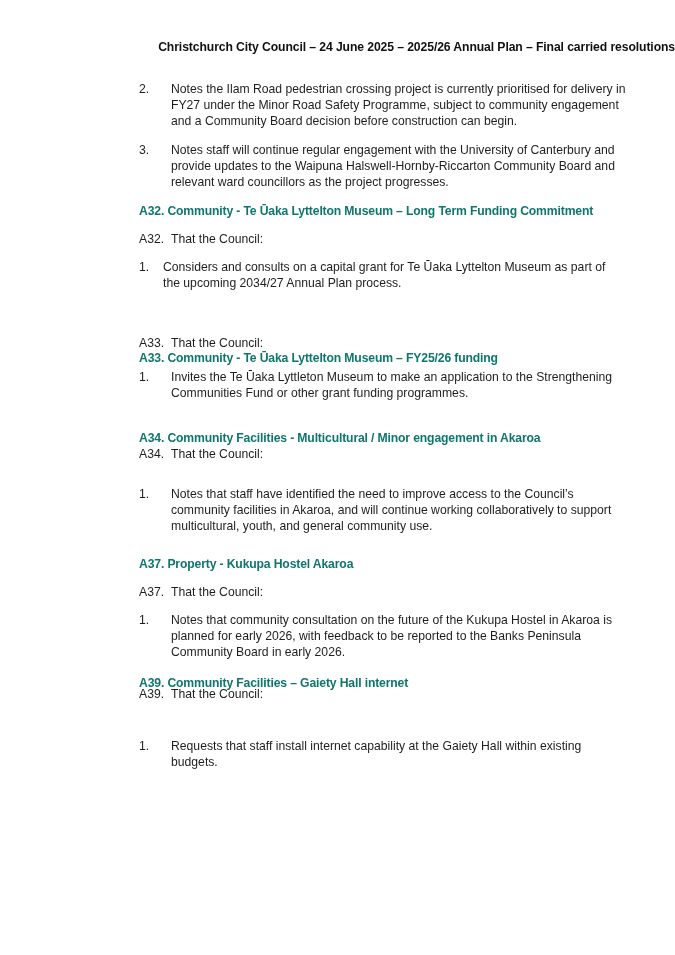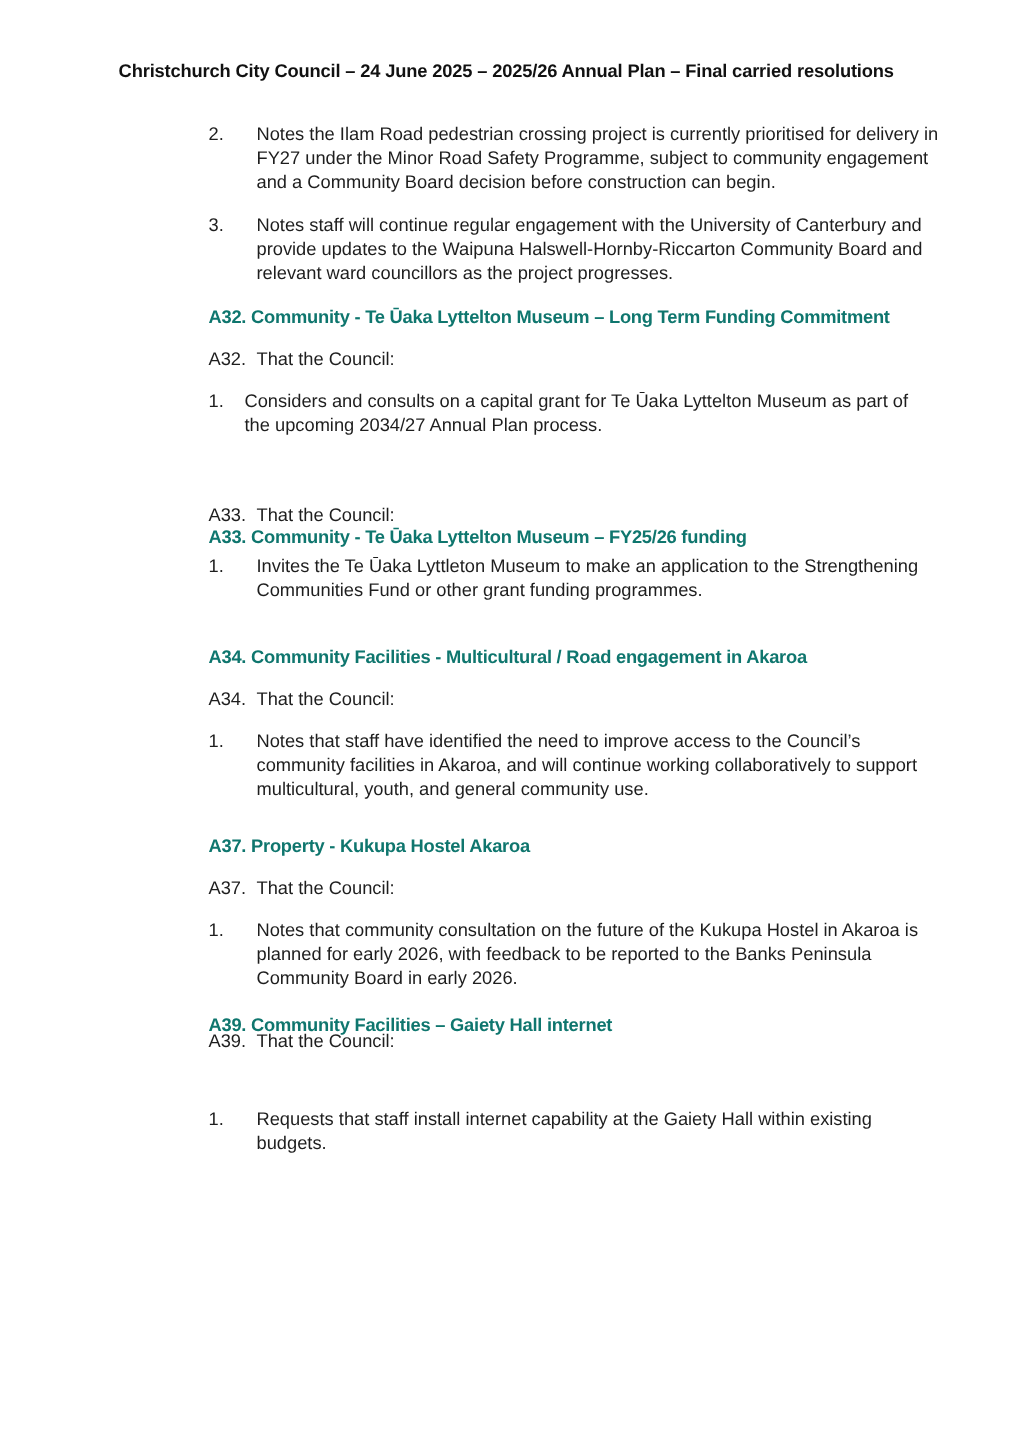--- a/index.html
+++ b/index.html
@@ -1,18 +1,18 @@
 <!DOCTYPE html>
 <html><head>
 <meta charset="utf-8">
 <style>
   html, body { margin: 0; padding: 0; background: #ffffff; }
   body { width: 675px; height: 955px; position: relative; overflow: hidden;
          font-family: "Liberation Sans", sans-serif; color: #1e1e1e; }
-  .header { position: absolute; left: 0; width: 675px; top: 40px; text-align: center;
+  .header { position: absolute; left: 0; width: 675px; top: 40px; text-align: right;
             font-weight: bold; font-size: 12.2px; color: #111; letter-spacing: -0.1px; }
   .block { position: absolute; left: 139px; width: 492px; font-size: 12.2px; line-height: 15.8px; }
   .item { display: flex; }
   .num { width: 32px; flex: none; }
   .txt { flex: 1; }
   .heading { font-weight: bold; color: #0f766e; font-size: 12.2px; letter-spacing: -0.15px; }
   .intro { display: flex; }
   .intro .num { width: 32px; }
 </style>
 </head>
@@ -56,22 +56,22 @@
     <span class="txt">That the Council:</span>
   </div>
 </div>
 <div class="block" style="top:370px;">
   <div class="item">
     <span class="num">1.</span>
     <span class="txt">Invites the Te Ūaka Lyttleton Museum to make an application to the Strengthening Communities Fund or other grant funding programmes.</span>
   </div>
 </div>
 
-<div class="block heading" style="top:431px;">A34. Community Facilities - Multicultural / Road engagement in Akaroa</div>
-<div class="block" style="top:459px;">
+<div class="block heading" style="top:431px;">A34. Community Facilities - Multicultural / Minor engagement in Akaroa</div>
+<div class="block" style="top:447px;">
   <div class="intro">
     <span class="num">A34.</span>
     <span class="txt">That the Council:</span>
   </div>
 </div>
 <div class="block" style="top:487px;">
   <div class="item">
     <span class="num">1.</span>
     <span class="txt">Notes that staff have identified the need to improve access to the Council’s community facilities in Akaroa, and will continue working collaboratively to support multicultural, youth, and general community use.</span>
   </div>

